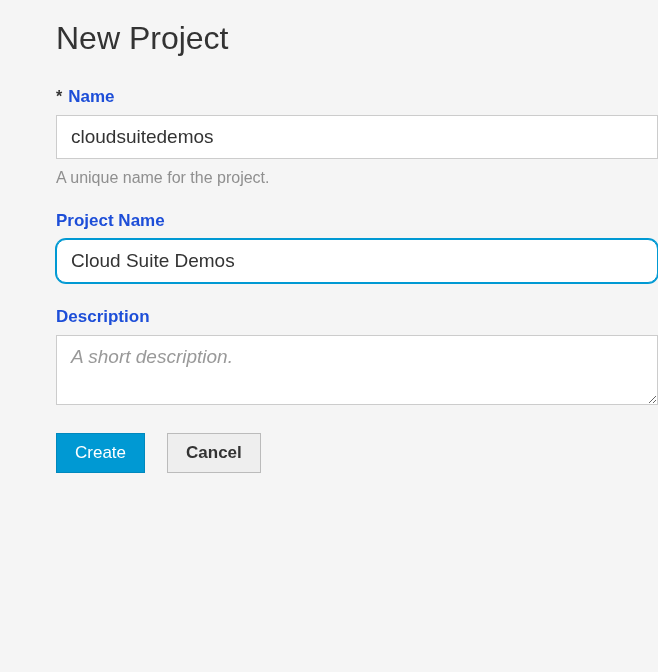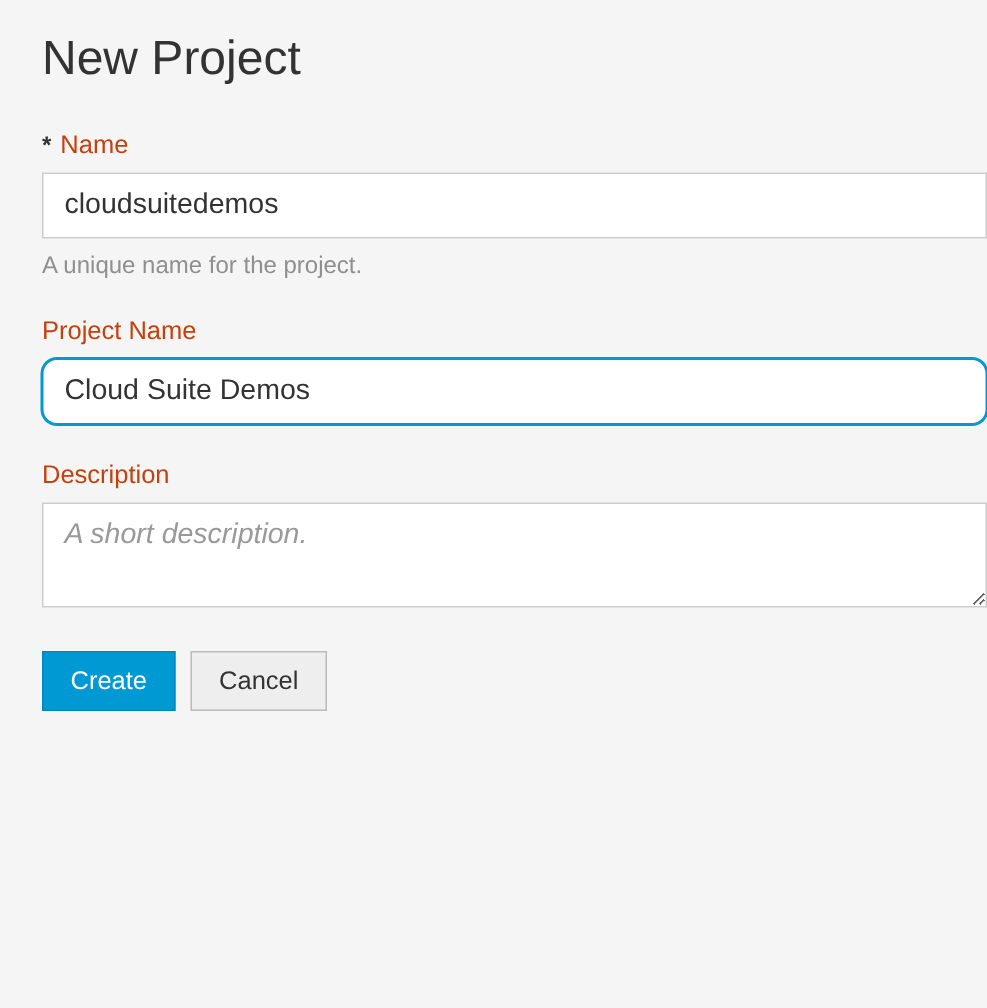--- a/index.html
+++ b/index.html
@@ -9,21 +9,21 @@
     }
     body {
       font-family: "Helvetica Neue", Helvetica, Arial, sans-serif;
       background: #f5f5f5;
       color: #333;
       width: 658px;
       height: 672px;
       overflow: hidden;
     }
     .container {
-      padding: 20px 0 0 28px;
+      padding: 20px 0 0 56px;
     }
     h1 {
       font-weight: 300;
       font-size: 32px;
       color: #333;
       margin-bottom: 30px;
     }
     .form-group {
       margin-bottom: 24px;
     }
@@ -31,23 +31,23 @@
       display: flex;
       align-items: baseline;
       margin-bottom: 8px;
     }
     .required-mark {
       font-weight: 700;
       margin-right: 6px;
       color: #333;
     }
     label {
-      font-weight: 400;
+      font-weight: 700;
       font-size: 17px;
-      color: #c2410c;
+      color: #1d4ed8;
     }
     .input-text {
       width: 100%;
       padding: 10px 14px;
       font-size: 19px;
       border: 1px solid #ccc;
       background: #fff;
       color: #333;
       outline: none;
       font-family: Liberation Sans, sans-serif;
@@ -67,39 +67,40 @@
       resize: vertical;
       font-style: normal;
     }
     textarea.input-text::placeholder {
       font-style: italic;
       color: #999;
       font-size: 19px;
     }
     .button-row {
       display: flex;
-      gap: 10px;
+      gap: 22px;
       margin-top: 4px;
     }
     .btn {
       padding: 9px 18px;
       font-size: 17px;
       border: 1px solid transparent;
       cursor: pointer;
       font-family: inherit;
     }
     .btn-primary {
       background: #0099d3;
       color: #fff;
       border-color: #0088bd;
     }
     .btn-default {
       background: #eee;
       color: #333;
       border-color: #bbb;
+      font-weight: bold;
     }
   </style>
 </head>
 <body>
 
 <div class="container">
   <h1>New Project</h1>
 
   <div class="form-group">
     <div class="label-row">

